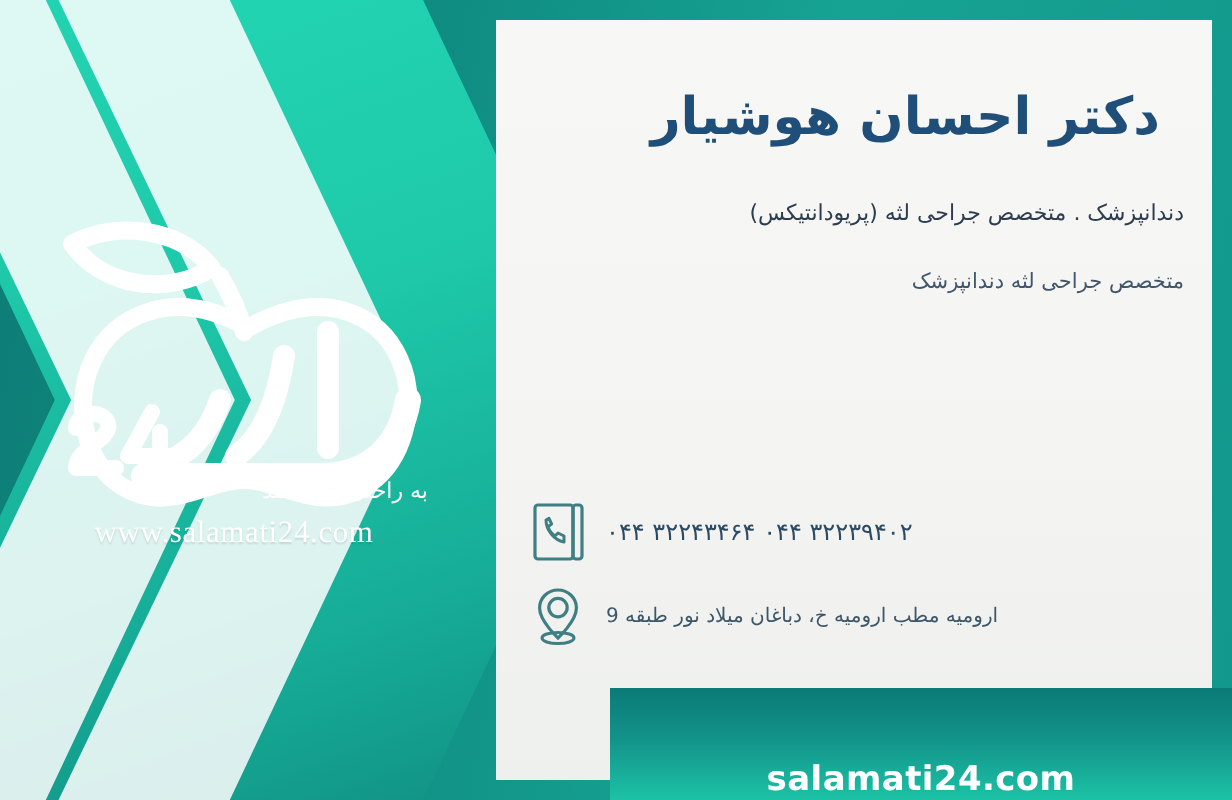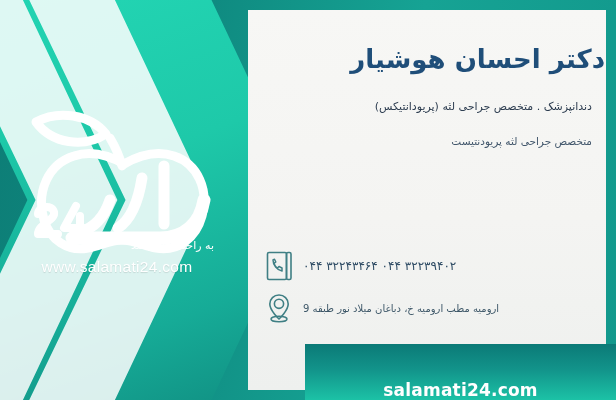--- a/index.html
+++ b/index.html
@@ -40,33 +40,33 @@
 
   
   #logo{
     position:absolute;left:14px;top:104px;width:206px;height:172px;
     color:#ffffff;
   }
   #logo svg{display:block;}
   #logo-url{
     position:absolute;left:0;bottom:0;width:206px;text-align:center;
     color:#ffffff;font-size:15.5px;letter-spacing:.3px;
-    font-family:Liberation Sans, sans-serif;
+    font-family:Liberation Serif, serif;
     text-shadow:0 1px 1px rgba(0,0,0,.12);
     direction:ltr;
   }
   #logo-tag{
     position:absolute;right:6px;bottom:24px;
     color:#ffffff;font-size:11px;letter-spacing:1px;
     font-family:"DejaVu Sans","Liberation Sans",sans-serif;
   }
 
   
   #doctor-name{
-    position:absolute;right:11px;top:44px;width:300px;text-align:right;
+    position:absolute;right:36px;top:44px;width:300px;text-align:right;
     color:#1f4e79;font-size:26px;font-weight:bold;letter-spacing:.5px;
     font-family:"DejaVu Sans","Liberation Sans",sans-serif;
     white-space:nowrap;
   }
   #specialty{
     position:absolute;right:24px;top:100px;width:310px;text-align:right;
     color:#2d3d50;font-size:11px;
     font-family:"DejaVu Sans","Liberation Sans",sans-serif;
     white-space:nowrap;
   }
@@ -142,21 +142,21 @@
 
       <path d="M24 110 C24 102 38 100 40 108 C42 116 24 120 24 130 L44 130" fill="none" stroke="#ffffff" stroke-width="8" stroke-linecap="round" stroke-linejoin="round"></path>
       <path d="M62 102 L50 124 L70 124 M66 112 L66 132" fill="none" stroke="#ffffff" stroke-width="8" stroke-linecap="round" stroke-linejoin="round"></path>
     </svg>
     <div id="logo-tag">به راحتی یک لبخند</div>
     <div id="logo-url">www.salamati24.com</div>
   </div>
 
   <div id="doctor-name">دکتر احسان  هوشیار</div>
   <div id="specialty">دندانپزشک . متخصص جراحی لثه (پریودانتیکس)</div>
-  <div id="subspecialty">متخصص جراحی لثه پریودنتیست</div>
+  <div id="subspecialty">متخصص جراحی لثه دندانپزشک</div>
 
   <div class="crow" id="row-phone">
     <div class="ctext">۳۲۲۳۹۴۰۲ ۰۴۴ ۳۲۲۴۳۴۶۴ ۰۴۴</div>
     <div class="cicon">
       <svg width="30" height="32" viewBox="0 0 30 32" aria-hidden="true">
         <rect x="3.5" y="2.5" width="19" height="27" rx="1.5" fill="none" stroke="#3f7f84" stroke-width="1.6"></rect>
         <rect x="22.5" y="2.5" width="4.5" height="27" rx="1.5" fill="none" stroke="#3f7f84" stroke-width="1.6"></rect>
         <path d="M9 10 C9 15 13 20 18 21 L18 18 L15 16.5 L13.5 18
                  C11.8 16.8 10.6 15.3 10 13.4 L11.8 12 L10.5 9.2 Z" fill="none" stroke="#3f7f84" stroke-width="1.5" stroke-linejoin="round"></path>
       </svg>

